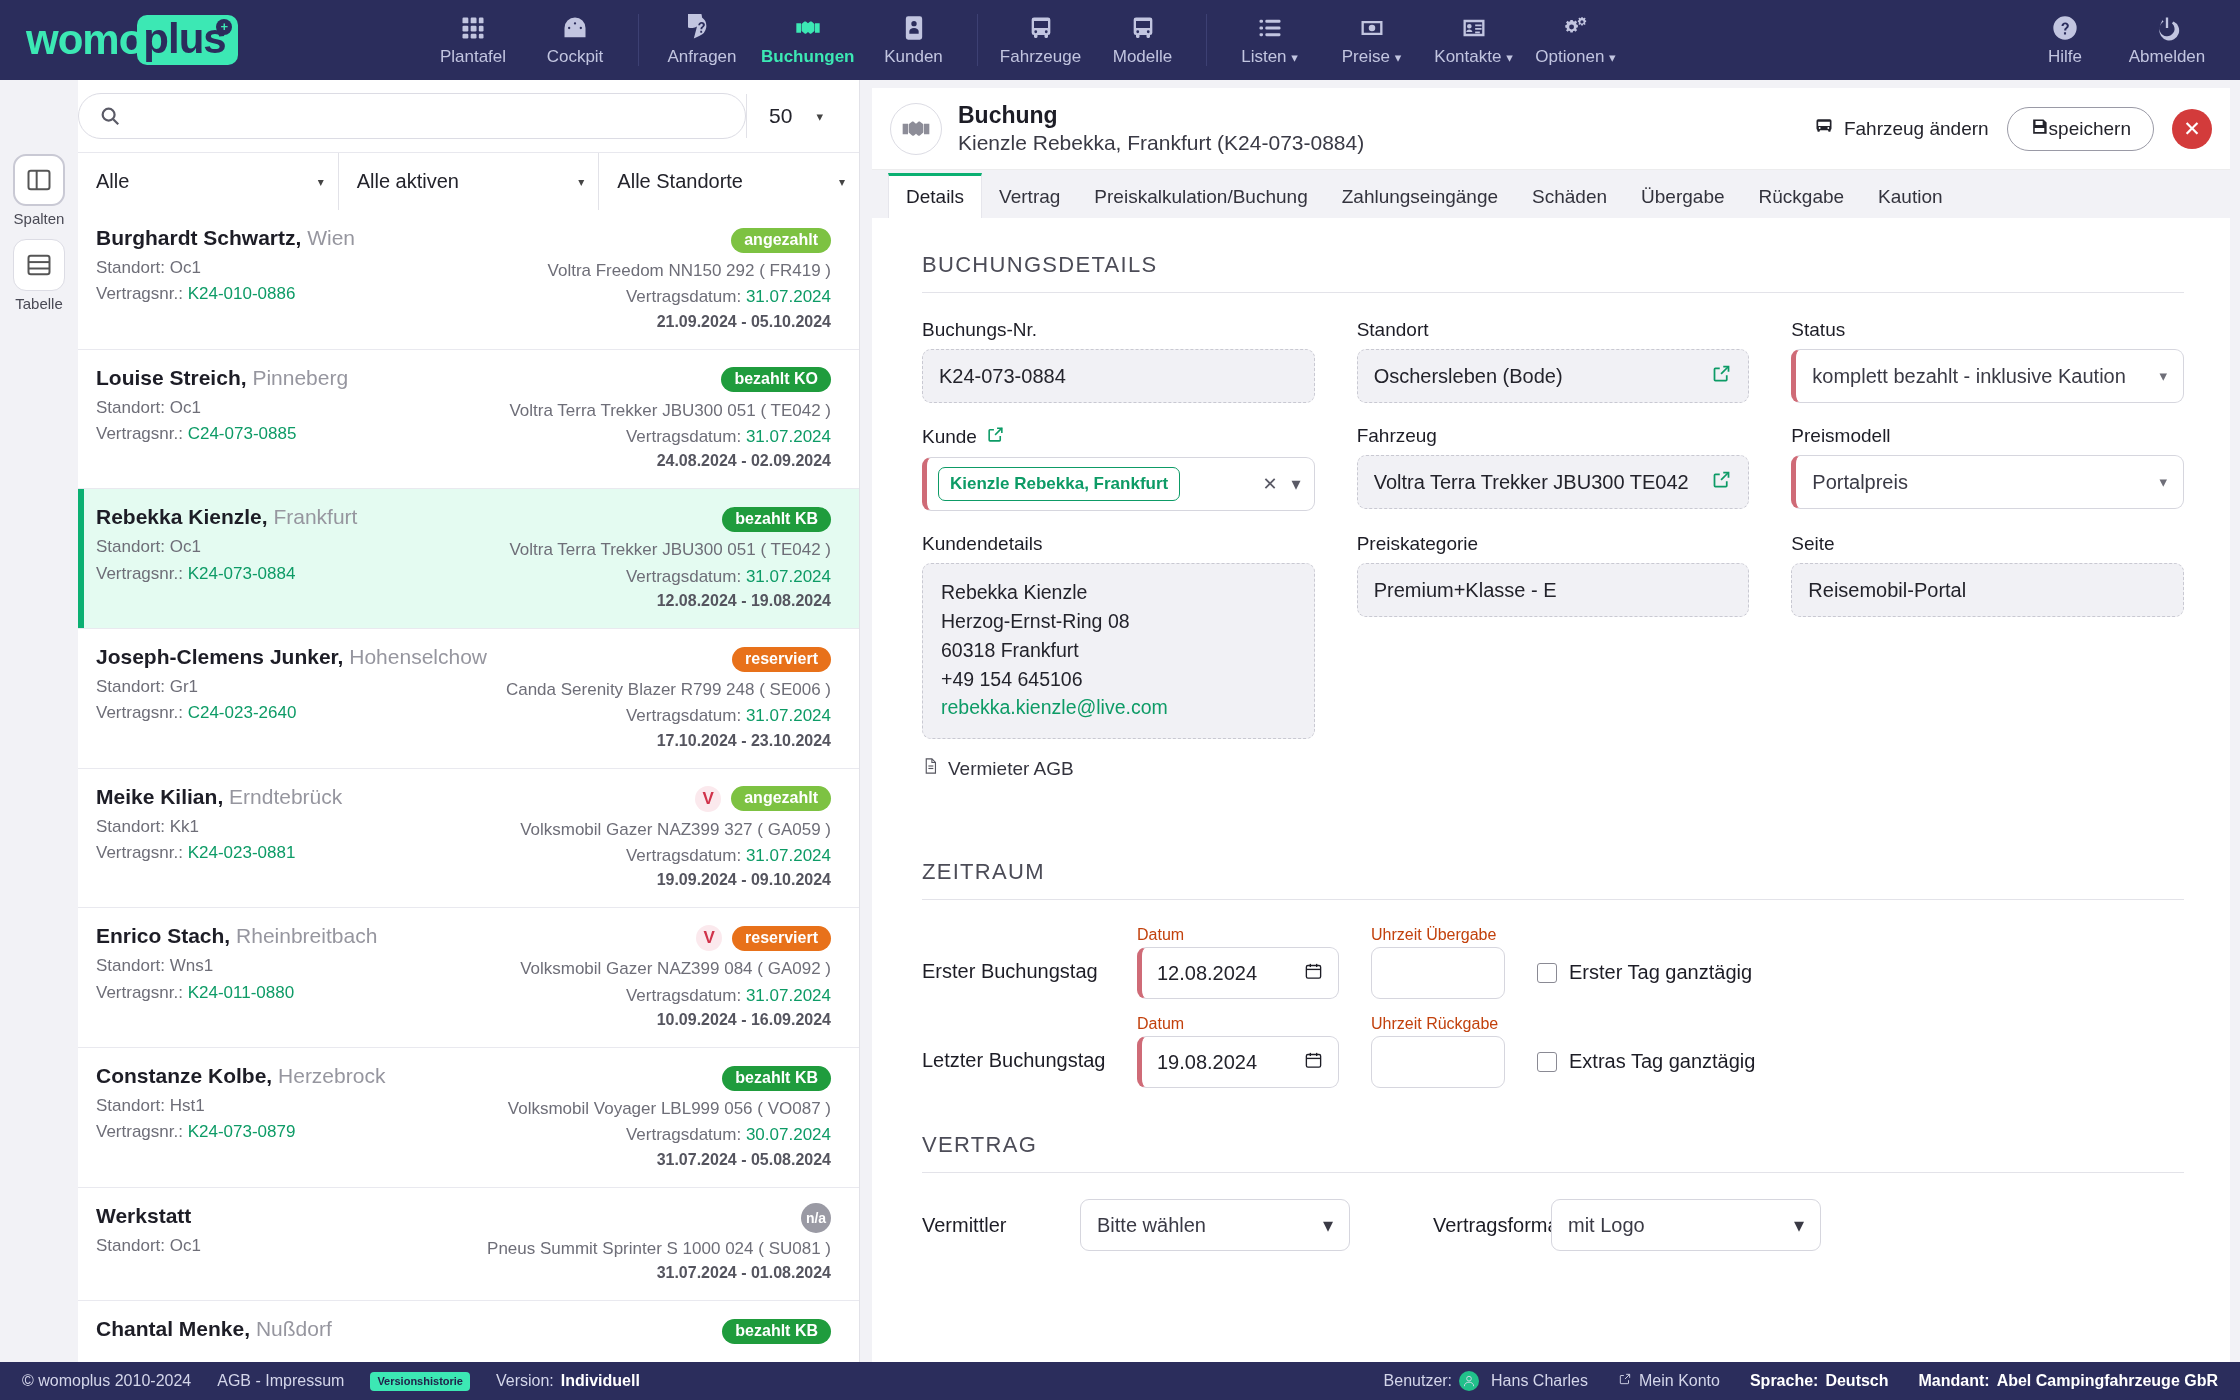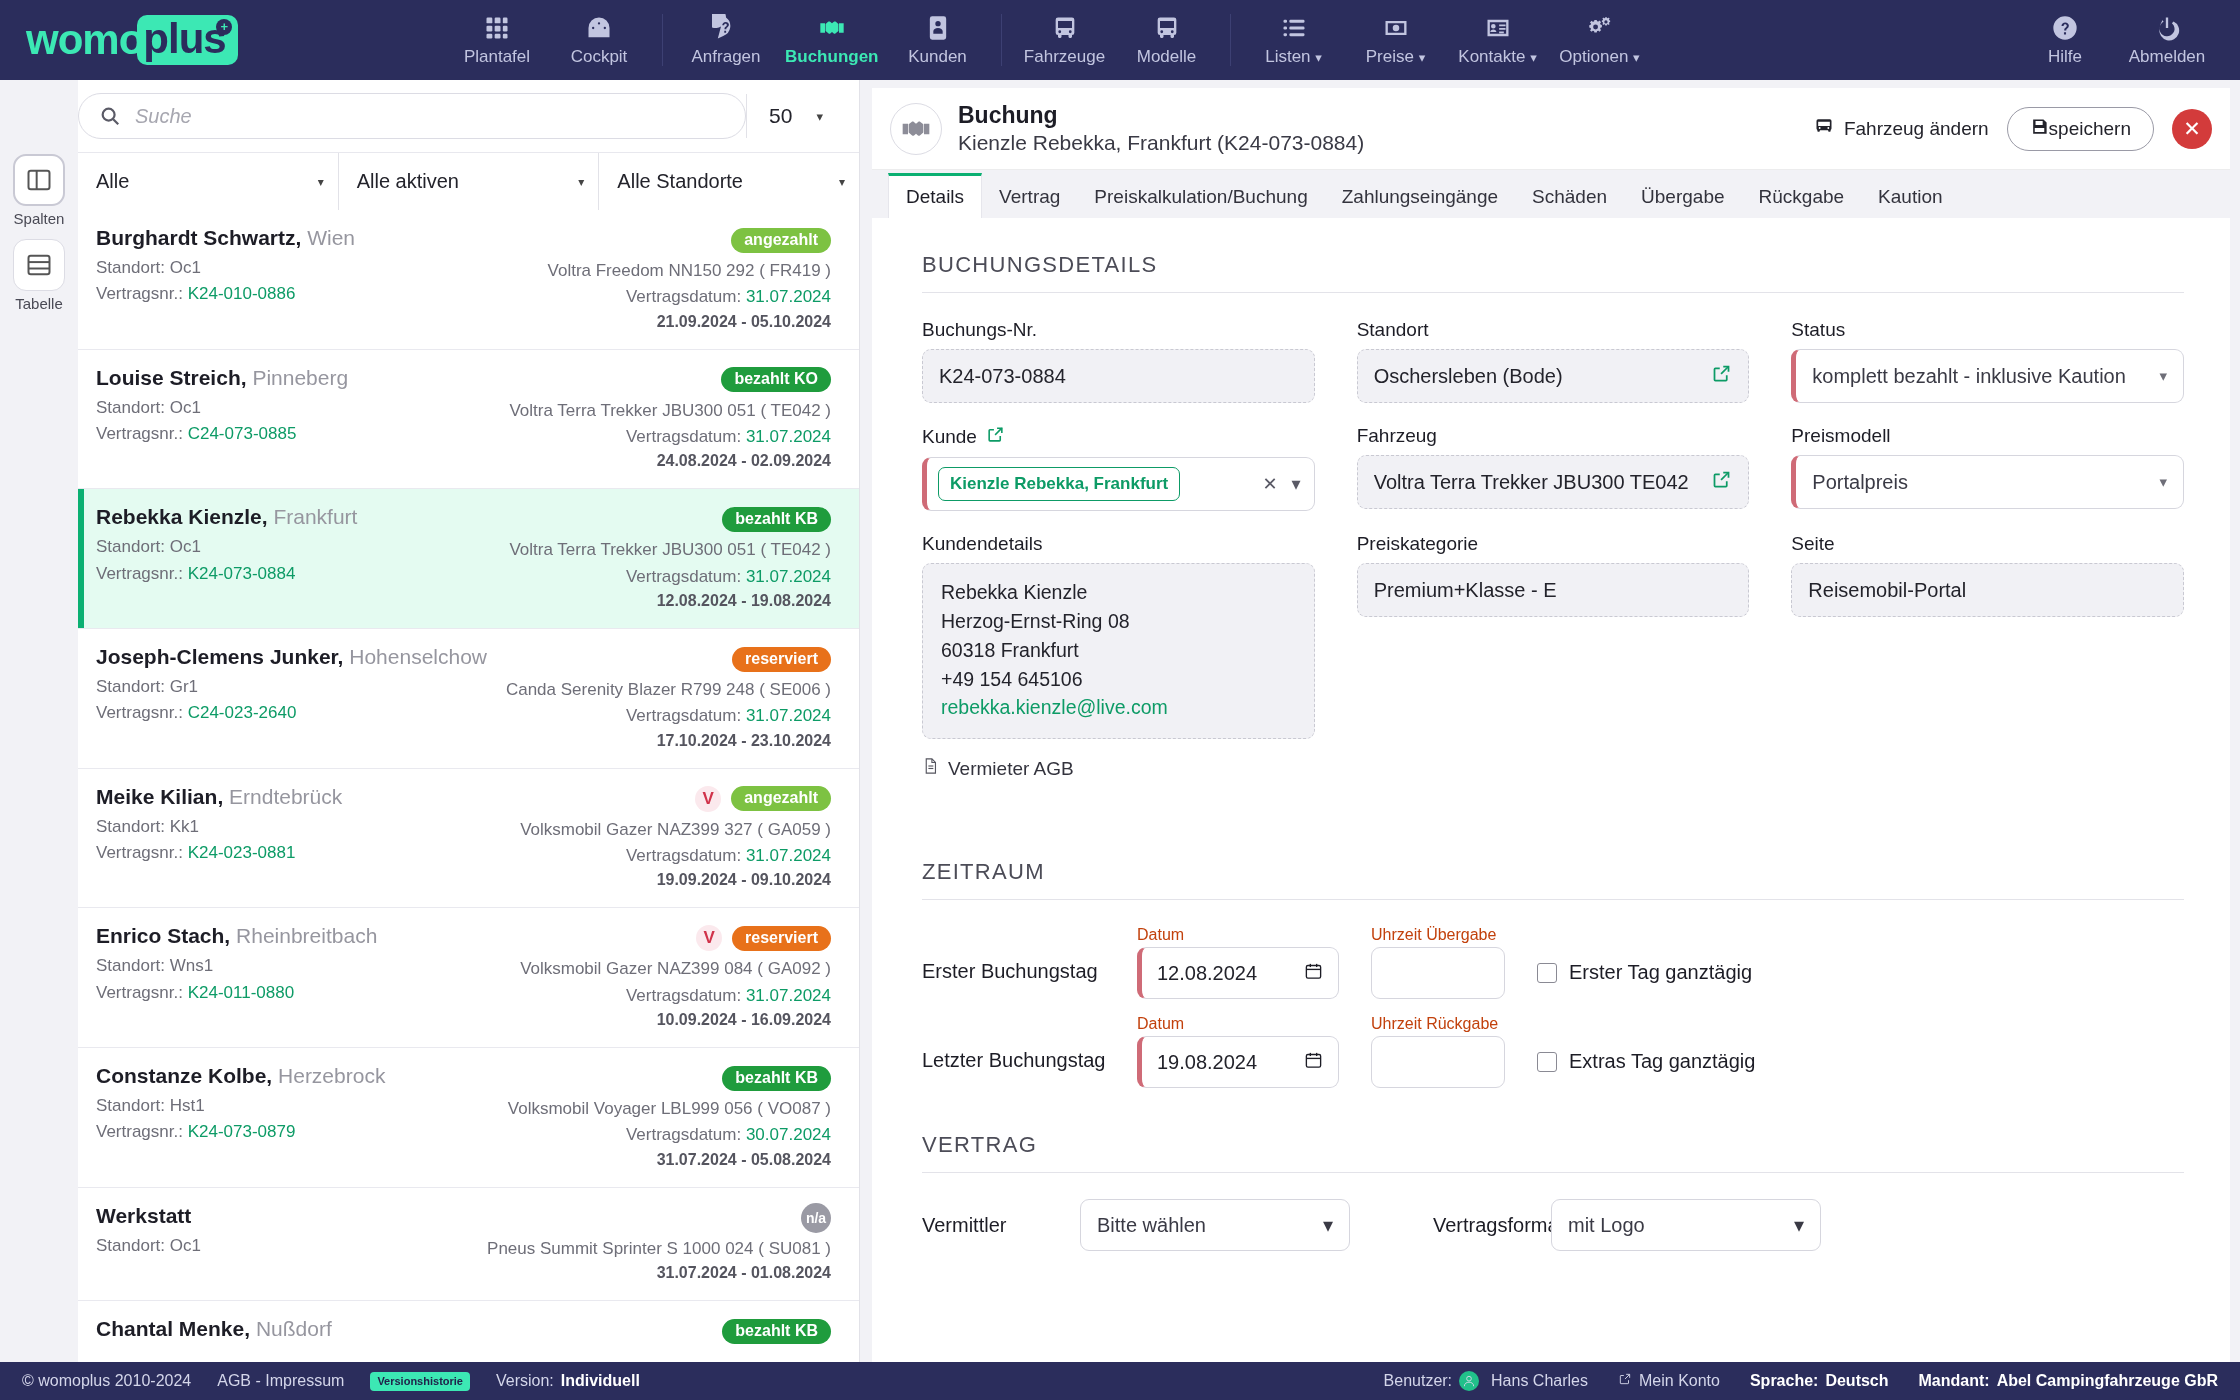--- a/index.html
+++ b/index.html
@@ -7,21 +7,21 @@
     width: 2240px; height: 1400px;
     font-family: "Liberation Sans", sans-serif;
     background: #ffffff;
     overflow: hidden;
     -webkit-font-smoothing: antialiased;
   }
 
   
   .topnav {
     height: 80px; background: #2b2d5c;
-    display: flex; align-items: stretch; position: relative; gap: 24px;
+    display: flex; align-items: stretch; position: relative;
   }
   .logo-wrap { display: flex; align-items: center; padding-left: 26px; width: 420px; }
   .logo { display: flex; align-items: center; font-size: 42px; font-weight: 700; letter-spacing: -1px; }
   .logo .womo { color: #3ce8b4; }
   .logo .plusbox {
     background: #3ce8b4; color: #2b2d5c; border-radius: 10px;
     padding: 0 12px 3px 6px; margin-left: -6px; position: relative;
     display: inline-flex; align-items: center; height: 50px;
   }
   .logo .plusbox .plusmark {
@@ -425,21 +425,20 @@
 
   <div class="leftcol">
     <div class="searchbar-row">
       <div class="searchbox">
         <span class="mag">
           <svg viewBox="0 0 24 24" fill="none" stroke="currentColor" stroke-width="2.4">
               <circle cx="10.5" cy="10.5" r="6.5"></circle>
               <line x1="15.5" y1="15.5" x2="21" y2="21"></line>
             </svg>
         </span>
-        <input type="text" placeholder="Suche" style="">
       </div>
       <div class="pagesel">
         <span>50</span>
         <span class="cv">▾</span>
       </div>
     </div>
 
     <div class="filters-row">
       <div class="filter-rail"></div>
       <div class="filter">

